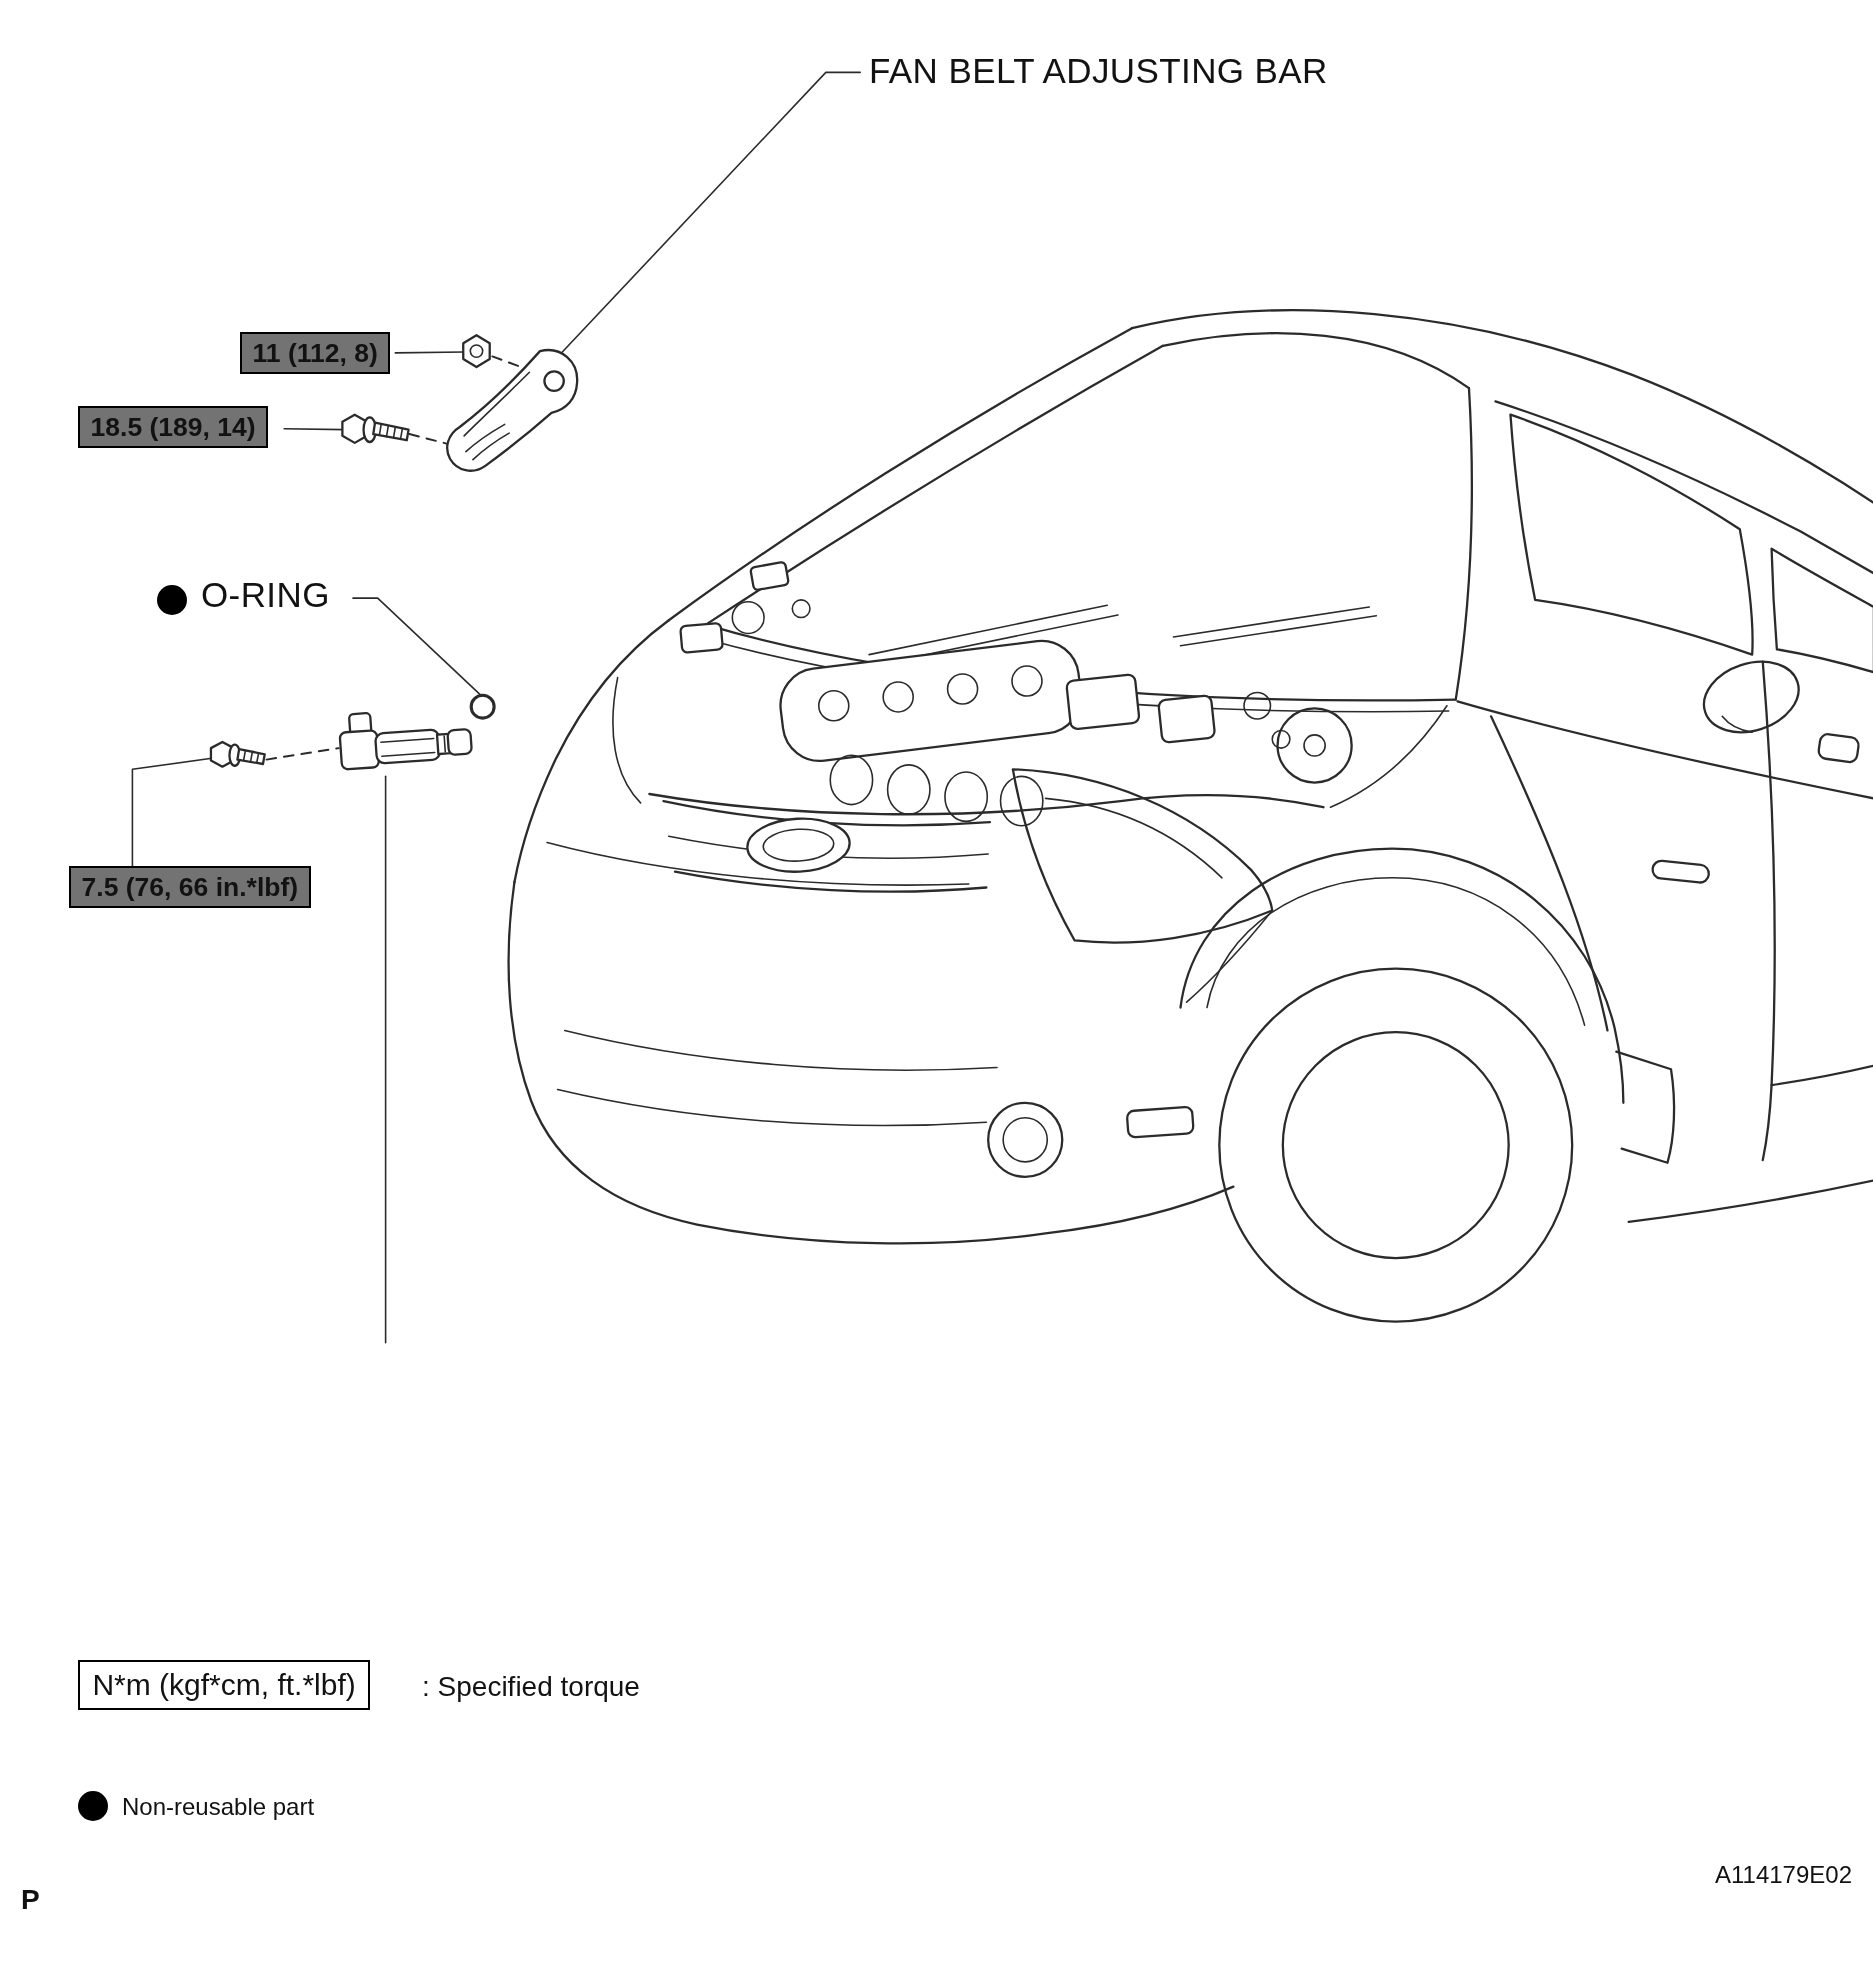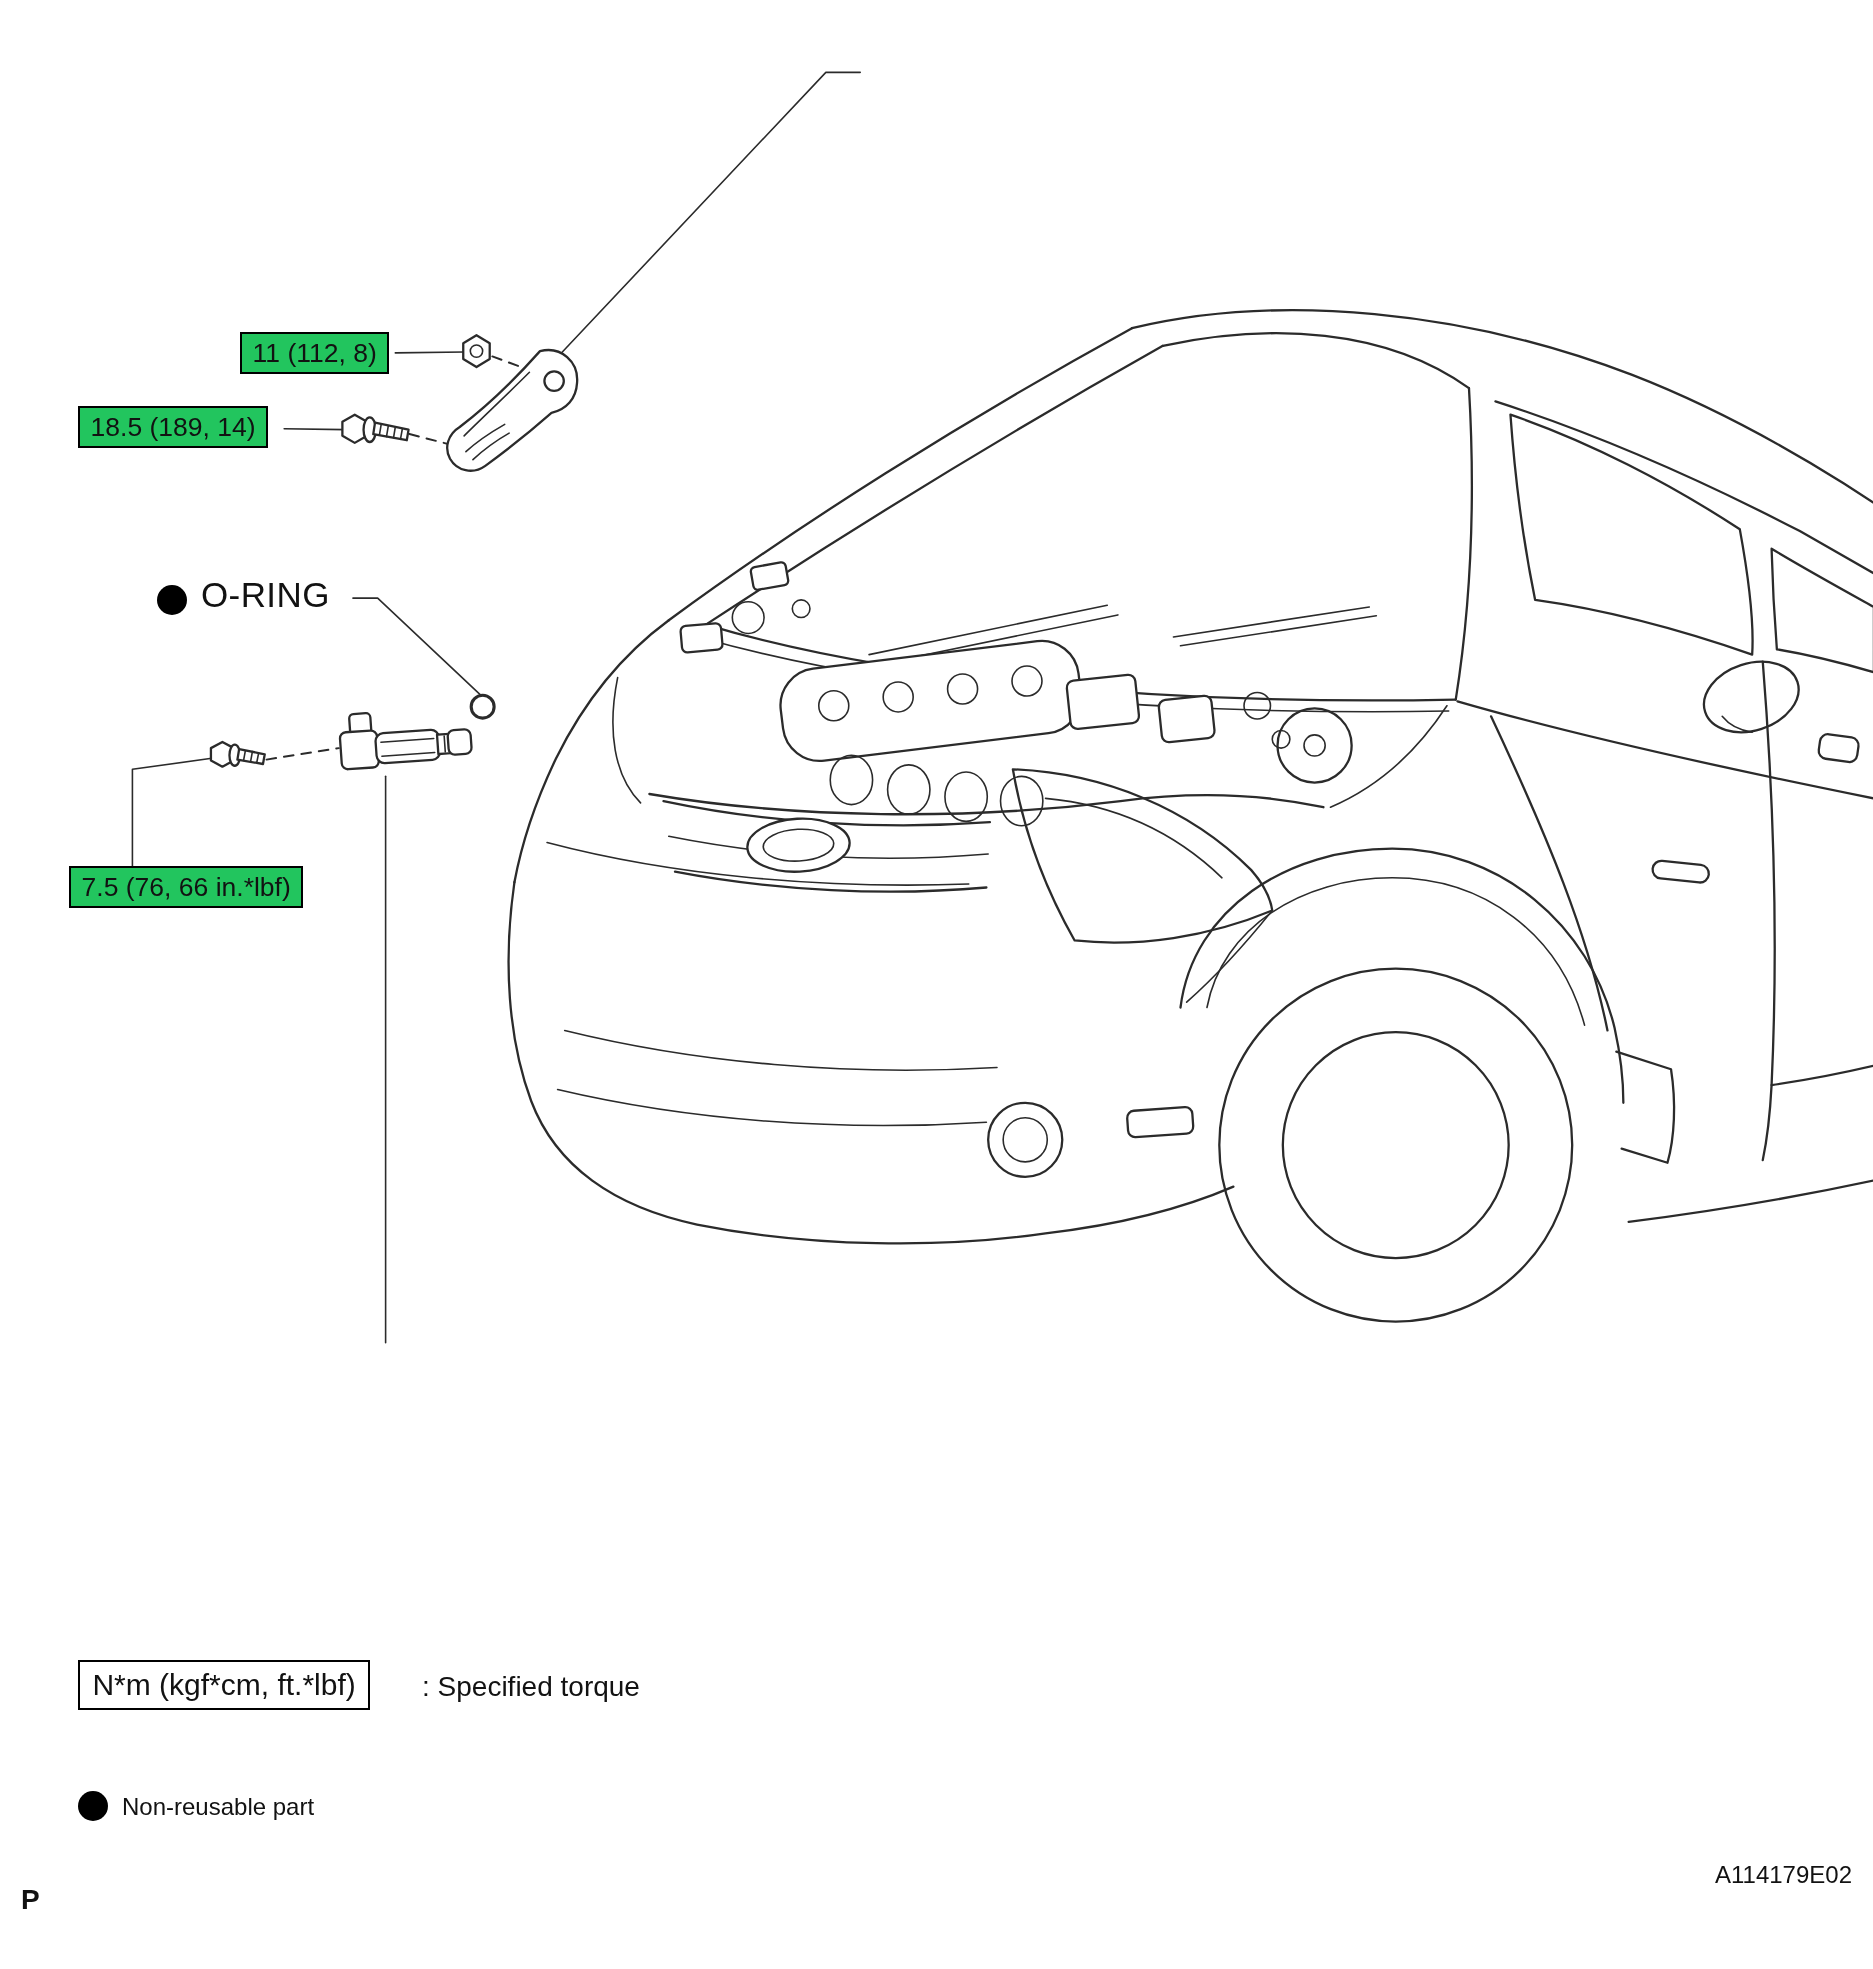--- a/index.html
+++ b/index.html
@@ -10,21 +10,21 @@
   svg.art { position:absolute; left:0; top:0; }
   .s  { fill:none; stroke:#2b2b2b; stroke-width:2.6; stroke-linecap:round; stroke-linejoin:round; }
   .sf { fill:#ffffff; stroke:#2b2b2b; stroke-width:2.6; stroke-linejoin:round; }
   .d  { fill:none; stroke:#2b2b2b; stroke-width:2.2; stroke-dasharray:11 9; stroke-linecap:round; }
   .t  { stroke-width:1.8; }
 
   .label { position:absolute; white-space:nowrap; }
   .cap   { font-size:35px; letter-spacing:0.4px; }
   .torque-box {
     position:absolute; border:2.6px solid #000; padding:3.5px 10.6px;
-    font-size:26.5px; font-weight:normal; background:#22c55e; white-space:nowrap;text-align:right;
+    font-size:26.5px; font-weight:bold; background:#737373; white-space:nowrap;text-align:right;
   }
   .legend-box {
     position:absolute; border:2.6px solid #000; padding:6.2px 12.4px;
     font-size:30px; background:#fff; white-space:nowrap;
   }
   .bullet-row { position:absolute; display:flex; align-items:flex-end; gap:14px; white-space:nowrap; }
   .dot { width:30px; height:30px; border-radius:50%; background:#000; flex:0 0 auto; }
   .small-note { font-size:24px; }
   .page-marker { font-size:28px; font-weight:bold; }
 </style>
@@ -167,20 +167,21 @@
       <circle class="s t" cx="1452" cy="838" r="10"></circle>
       <circle class="s" cx="1490" cy="845" r="42"></circle>
       <circle class="s t" cx="1490" cy="845" r="12"></circle>
       <circle class="s t" cx="848" cy="700" r="18"></circle>
       <rect class="sf" x="772" y="708" width="46" height="30" rx="6" transform="rotate(-5 795 722)"></rect>
       <rect class="sf" x="852" y="640" width="40" height="26" rx="5" transform="rotate(-10 872 652)"></rect>
       <circle class="s t" cx="908" cy="690" r="10"></circle>
     </g>
   </svg>
 
+  <div class="label cap" style="left:869px; top:51px;">FAN BELT ADJUSTING BAR</div>
 
   <div class="torque-box" style="left:240px; top:332px;">11 (112, 8)</div>
 
   <div class="torque-box" style="left:78px; top:406px;">18.5 (189, 14)</div>
 
   <div class="bullet-row" style="left:157px; top:575px;">
     <span class="dot"></span>
     <span class="cap">O-RING</span>
   </div>
 

